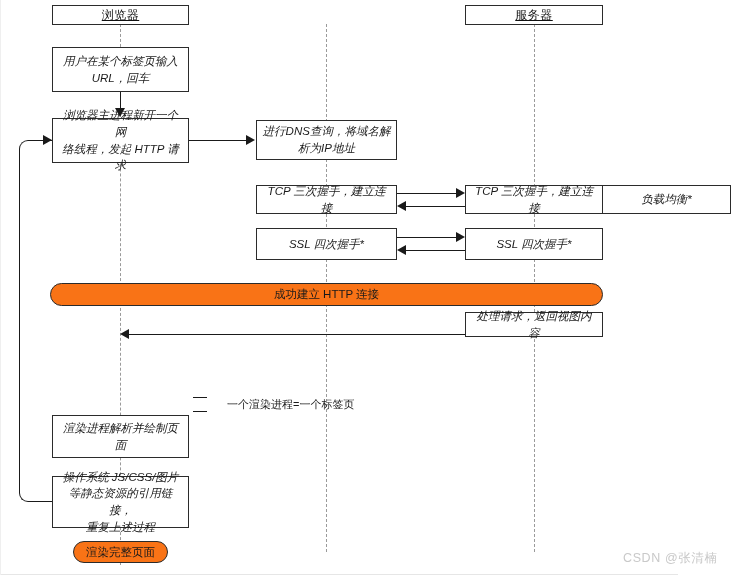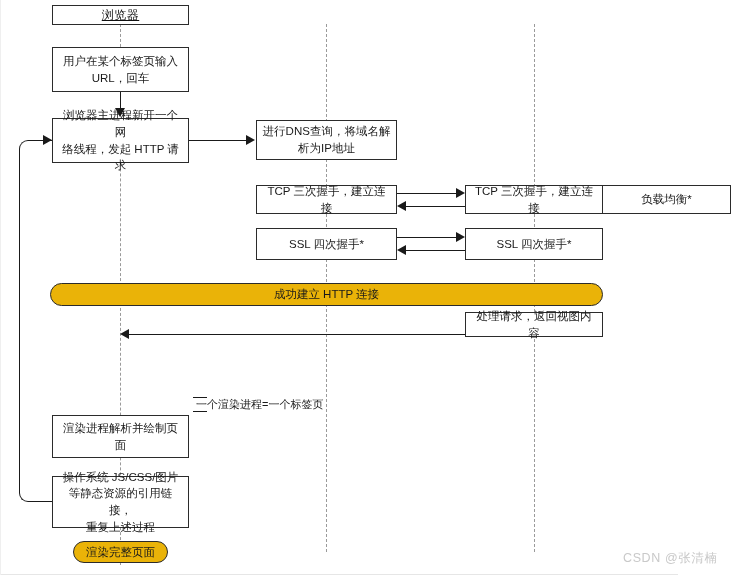--- a/index.html
+++ b/index.html
@@ -21,21 +21,21 @@
     display:flex;
     align-items:center;
     justify-content:center;
     text-align:center;
     color:#1a1a1a;
     font-size:11.5px;
     line-height:1.45;
     padding:2px 5px;
     z-index:4;
   }
-  .node span{display:block;white-space:pre-line;}
+  .node span{display:block;white-space:pre-line;font-style:italic;}
 
   
   .colhead{
     position:absolute;
     box-sizing:border-box;
     border:1.6px solid #2b2b2b;
     background:#ffffff;
     display:flex;align-items:center;justify-content:center;
     font-size:12px;
     color:#111;
@@ -49,21 +49,21 @@
     width:0;
     border-left:1.5px dashed #9a9a9a;
     z-index:1;
   }
 
   
   .pill{
     position:absolute;
     box-sizing:border-box;
     border:1.6px solid #2b2b2b;
-    background:#eab308;
+    background:#f97316;
     border-radius:999px;
     display:flex;align-items:center;justify-content:center;
     font-size:11.5px;
     color:#1a1a1a;
     z-index:4;
   }
 
   
   .hline{position:absolute;height:0;border-top:1.9px solid #1a1a1a;z-index:3;}
   .vline{position:absolute;width:0;border-left:1.9px solid #1a1a1a;z-index:3;}
@@ -86,20 +86,21 @@
     z-index:2;
   }
 
   
   .annot{
     position:absolute;
     font-size:11px;
     color:#1a1a1a;
     white-space:nowrap;
     z-index:4;
+    margin-left:31px;
   }
   .annot-line{position:absolute;height:0;border-top:1.4px solid #1a1a1a;z-index:3;}
 
   
   .watermark{
     position:absolute;
     font-size:12.5px;
     color:#c9c9c9;
     letter-spacing:.6px;
     z-index:6;
@@ -114,20 +115,23 @@
 
 <div id="canvas">
 
   <div class="lifeline" style="left:120px;top:24px;height:541px;"></div>
   <div class="lifeline" style="left:326px;top:24px;height:528px;"></div>
   <div class="lifeline" style="left:534px;top:24px;height:528px;"></div>
 
   <div class="colhead" style="left:52px;top:5px;width:137px;height:20px;">
     <span>浏览器</span>
   </div>
+  <div class="colhead" style="left:465px;top:5px;width:138px;height:20px;">
+    <span>服务器</span>
+  </div>
 
   <div class="node" style="left:52px;top:47px;width:137px;height:45px;">
     <span>用户在某个标签页输入
 URL，回车</span>
   </div>
 
   <div class="vline" style="left:120px;top:92px;height:17px;"></div>
   <div class="arrow-d" style="left:115px;top:108px;"></div>
 
   <div class="node" style="left:52px;top:118px;width:137px;height:45px;">

